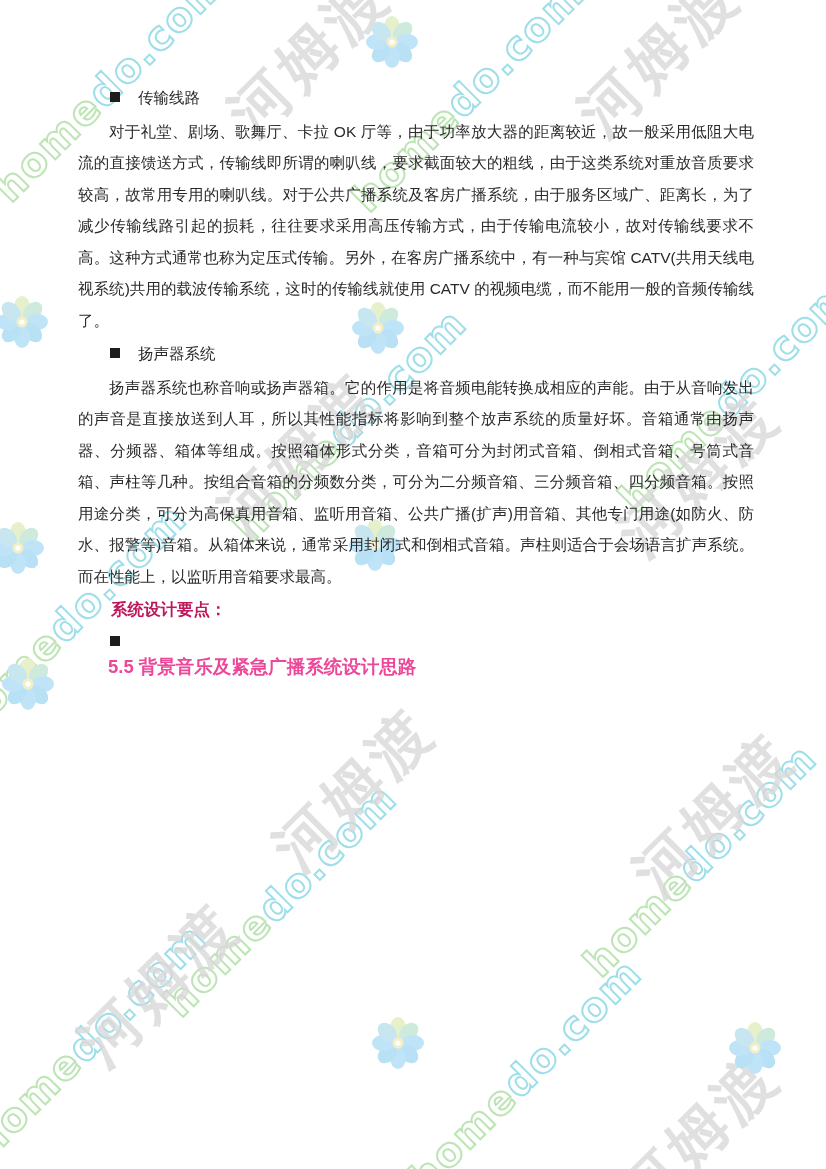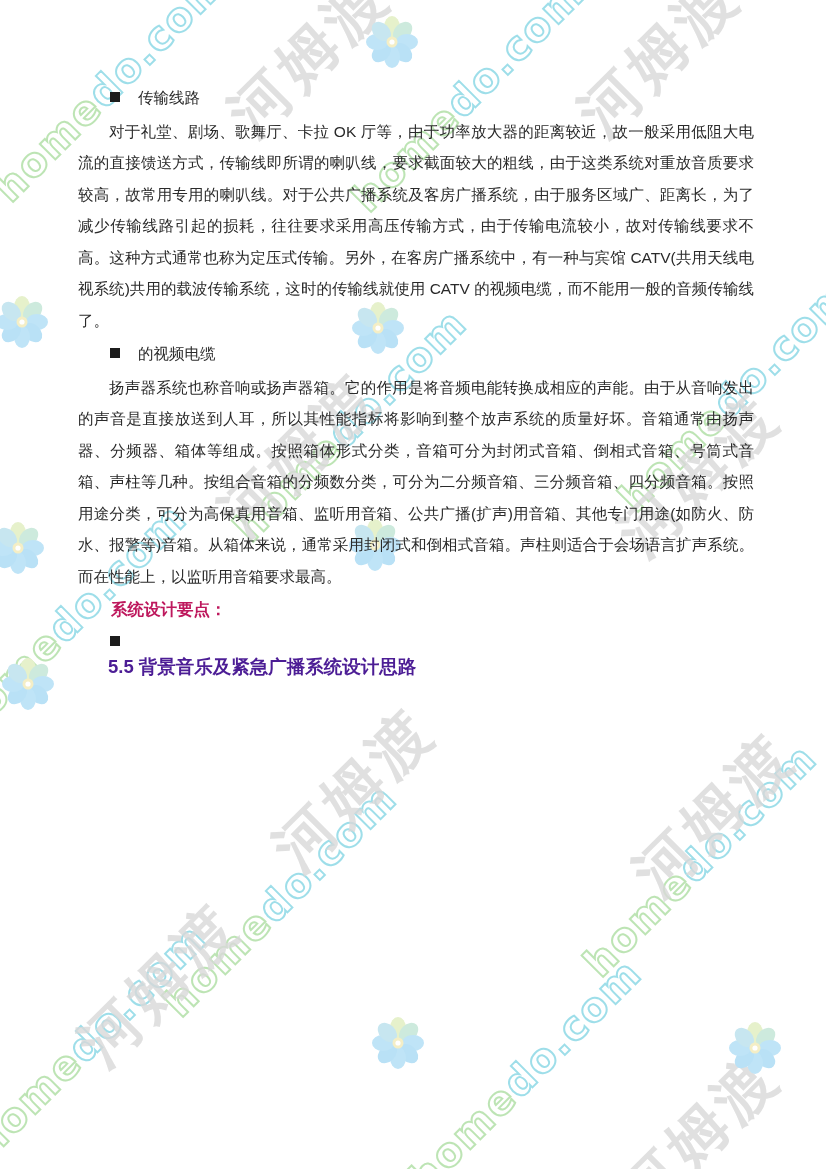--- a/index.html
+++ b/index.html
@@ -43,21 +43,21 @@
   p.para{margin:2px 0;text-indent:2em;}
   .subheading{
     margin:2px 0 0 33px;
     font-weight:700;font-size:16.5px;color:#be185d;
   }
   .dlist{margin:0;}
   .ditem{position:relative;padding-left:60px;}
   .ditem .sq{position:absolute;left:32px;top:0;}
   .section-heading{
     margin:24px 0 0 30px;
-    font-weight:700;font-size:18.5px;line-height:34px;color:#4c1d95;
+    font-weight:700;font-size:18.5px;line-height:34px;color:#ec4899;
   }
   .para-design{margin-top:32px !important;}
 </style>
 </head>
 <body>
 
 <svg width="0" height="0" style="position:absolute">
   <defs>
     <g id="wmflower">
       <ellipse cx="0" cy="-15" rx="8" ry="11" fill="#e6f1cb"></ellipse>
@@ -127,21 +127,21 @@
 
     <div class="blt">
       <span class="sq"></span>
       <span class="blt-label">传输线路</span>
     </div>
 
     <p class="para">对于礼堂、剧场、歌舞厅、卡拉 OK 厅等，由于功率放大器的距离较近，故一般采用低阻大电流的直接馈送方式，传输线即所谓的喇叭线，要求截面较大的粗线，由于这类系统对重放音质要求较高，故常用专用的喇叭线。对于公共广播系统及客房广播系统，由于服务区域广、距离长，为了减少传输线路引起的损耗，往往要求采用高压传输方式，由于传输电流较小，故对传输线要求不高。这种方式通常也称为定压式传输。另外，在客房广播系统中，有一种与宾馆 CATV(共用天线电视系统)共用的载波传输系统，这时的传输线就使用 CATV 的视频电缆，而不能用一般的音频传输线了。</p>
 
     <div class="blt">
       <span class="sq"></span>
-      <span class="blt-label">的视频电缆</span>
+      <span class="blt-label">扬声器系统</span>
     </div>
 
     <p class="para">扬声器系统也称音响或扬声器箱。它的作用是将音频电能转换成相应的声能。由于从音响发出的声音是直接放送到人耳，所以其性能指标将影响到整个放声系统的质量好坏。音箱通常由扬声器、分频器、箱体等组成。按照箱体形式分类，音箱可分为封闭式音箱、倒相式音箱、号筒式音箱、声柱等几种。按组合音箱的分频数分类，可分为二分频音箱、三分频音箱、四分频音箱。按照用途分类，可分为高保真用音箱、监听用音箱、公共广播(扩声)用音箱、其他专门用途(如防火、防水、报警等)音箱。从箱体来说，通常采用封闭式和倒相式音箱。声柱则适合于会场语言扩声系统。而在性能上，以监听用音箱要求最高。</p>
 
     <div class="subheading">系统设计要点：</div>
 
     <div class="dlist">
       <div class="ditem">
         <span class="sq"></span>
       </div>

